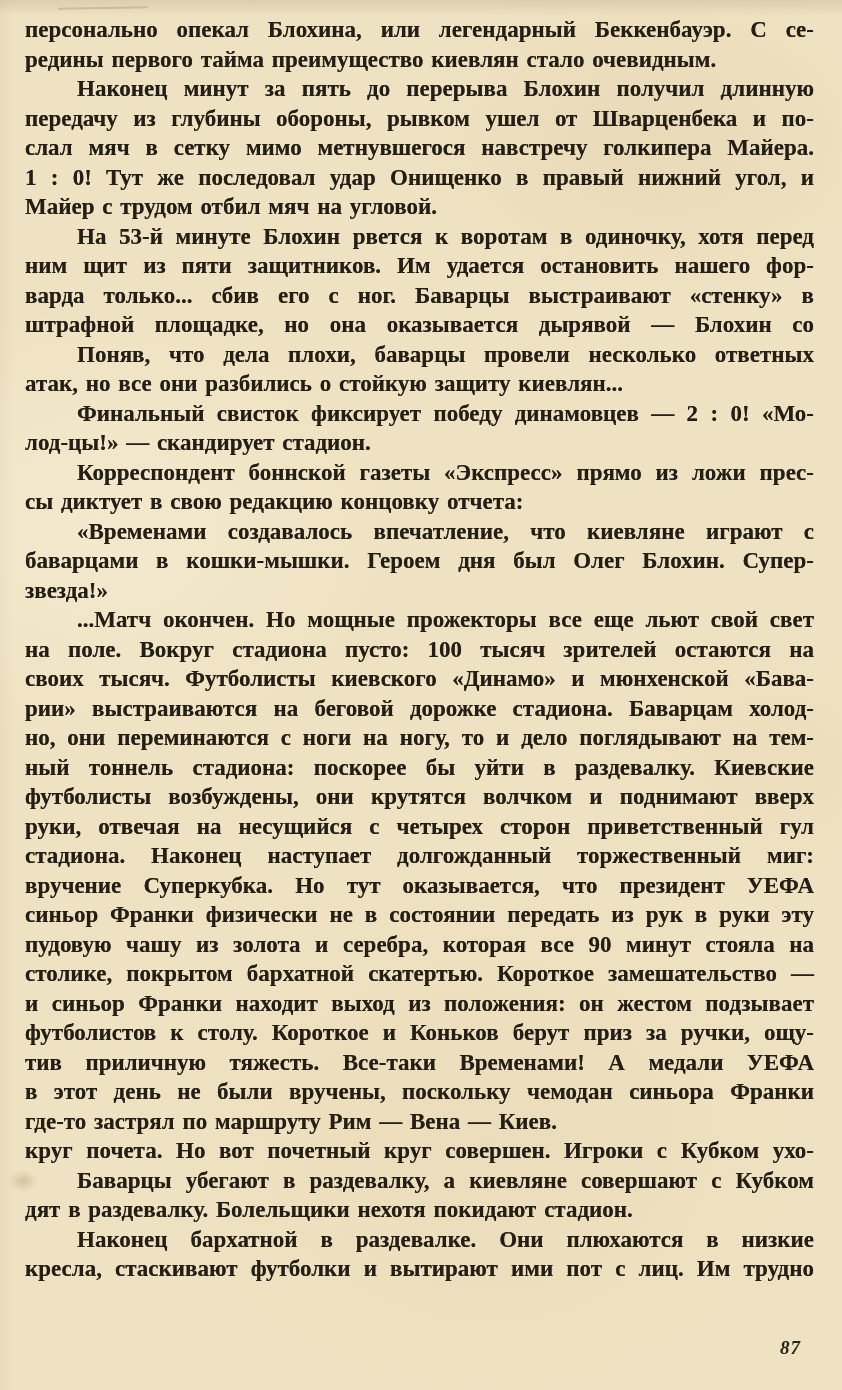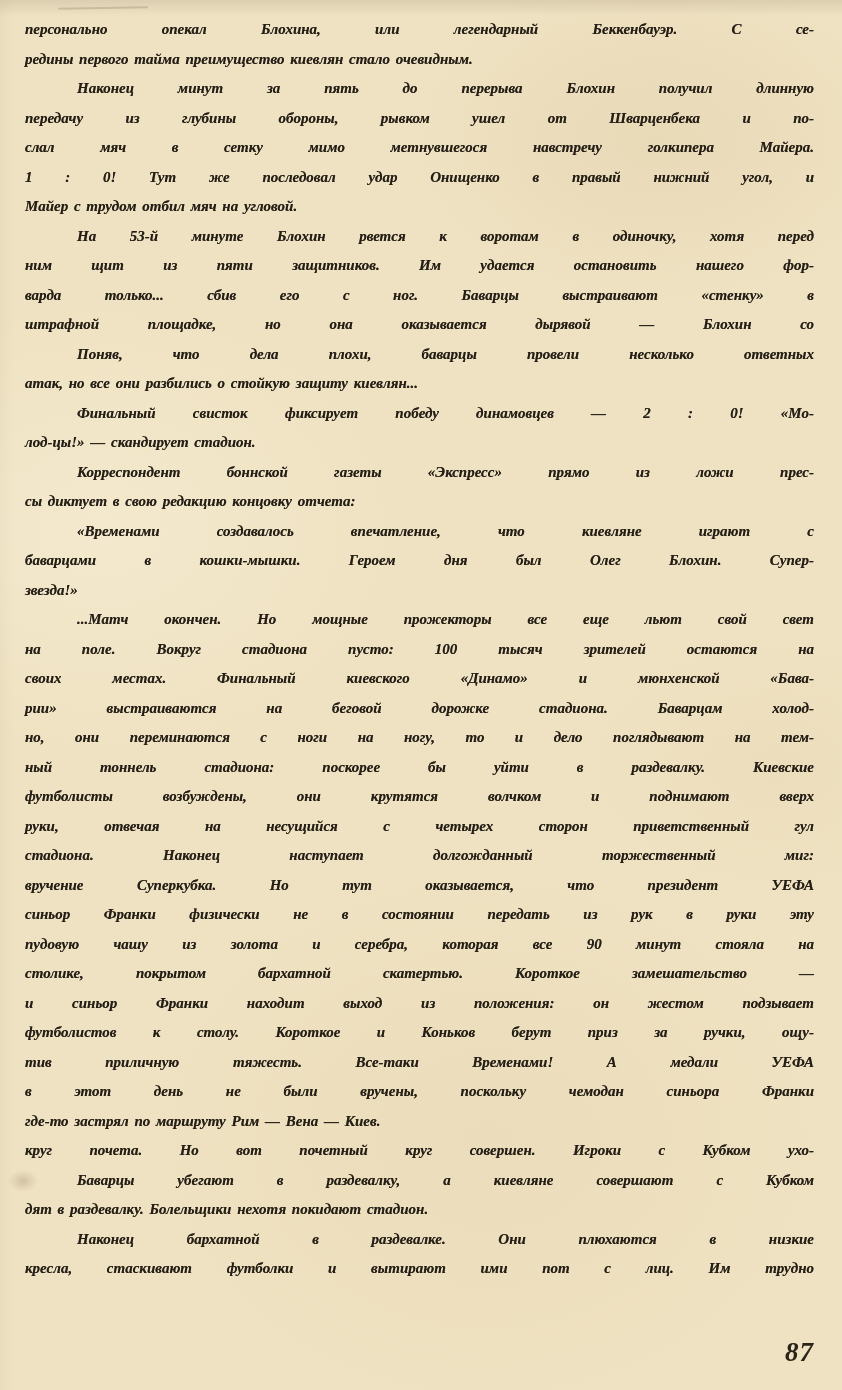--- a/index.html
+++ b/index.html
@@ -41,46 +41,45 @@
     height: 30px;
     border-radius: 50%;
     background: radial-gradient(closest-side, rgba(140,120,88,0.30), rgba(140,120,88,0.0) 75%);
   }
   .text-block {
     position: absolute;
     left: 25px;
     top: 15px;
     width: 789px;
     color: #241e15;
-    font-size: 15px;
+    font-size: 23px;
     font-weight: 700;
     text-shadow: 0 0 0.6px rgba(32,26,18,0.65);
-    font-style: italic;
   }
   .line {
     line-height: 29.5px;
     height: 29.5px;
     white-space: normal;
     text-align: justify;
     text-align-last: justify;
     overflow: visible;
   }
   .line.indent {
     text-indent: 52px;
   }
   .line.para-end {
     text-align-last: left;
     word-spacing: 2px;
   }
   .page-number {
     position: absolute;
     top: 1337px;
-    right: 28px;
+    right: 41px;
     color: #2a2418;
-    font-size: 27px;
+    font-size: 19px;
     font-style: italic;
     font-weight: 700;
     letter-spacing: 1px;
     text-align: right;
   }
 </style>
 </head>
 <body>
 
 <div class="page">
@@ -101,21 +100,21 @@
       <div class="line para-end">атак, но все они разбились о стойкую защиту киевлян...</div>
       <div class="line indent">Финальный свисток фиксирует победу динамовцев — 2 : 0! «Мо-</div>
       <div class="line para-end">лод-цы!» — скандирует стадион.</div>
       <div class="line indent">Корреспондент боннской газеты «Экспресс» прямо из ложи прес-</div>
       <div class="line para-end">сы диктует в свою редакцию концовку отчета:</div>
       <div class="line indent">«Временами создавалось впечатление, что киевляне играют с</div>
       <div class="line">баварцами в кошки-мышки. Героем дня был Олег Блохин. Супер-</div>
       <div class="line para-end">звезда!»</div>
       <div class="line indent">...Матч окончен. Но мощные прожекторы все еще льют свой свет</div>
       <div class="line">на поле. Вокруг стадиона пусто: 100 тысяч зрителей остаются на</div>
-      <div class="line">своих местах. Финальный киевского «Динамо» и мюнхенской «Бава-</div>
+      <div class="line">своих тысяч. Футболисты киевского «Динамо» и мюнхенской «Бава-</div>
       <div class="line">рии» выстраиваются на беговой дорожке стадиона. Баварцам холод-</div>
       <div class="line">но, они переминаются с ноги на ногу, то и дело поглядывают на тем-</div>
       <div class="line">ный тоннель стадиона: поскорее бы уйти в раздевалку. Киевские</div>
       <div class="line">футболисты возбуждены, они крутятся волчком и поднимают вверх</div>
       <div class="line">руки, отвечая на несущийся с четырех сторон приветственный гул</div>
       <div class="line">стадиона. Наконец наступает долгожданный торжественный миг:</div>
       <div class="line">вручение Суперкубка. Но тут оказывается, что президент УЕФА</div>
       <div class="line">синьор Франки физически не в состоянии передать из рук в руки эту</div>
       <div class="line">пудовую чашу из золота и серебра, которая все 90 минут стояла на</div>
       <div class="line">столике, покрытом бархатной скатертью. Короткое замешательство —</div>

